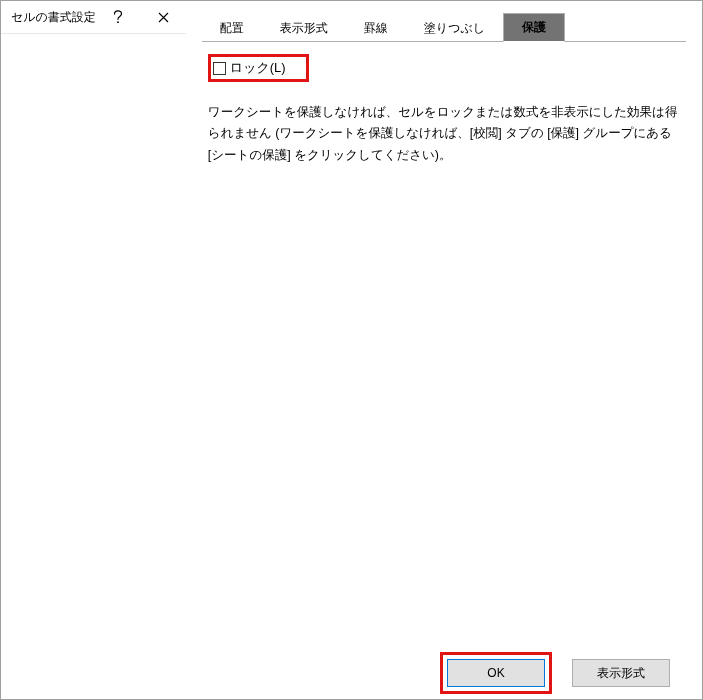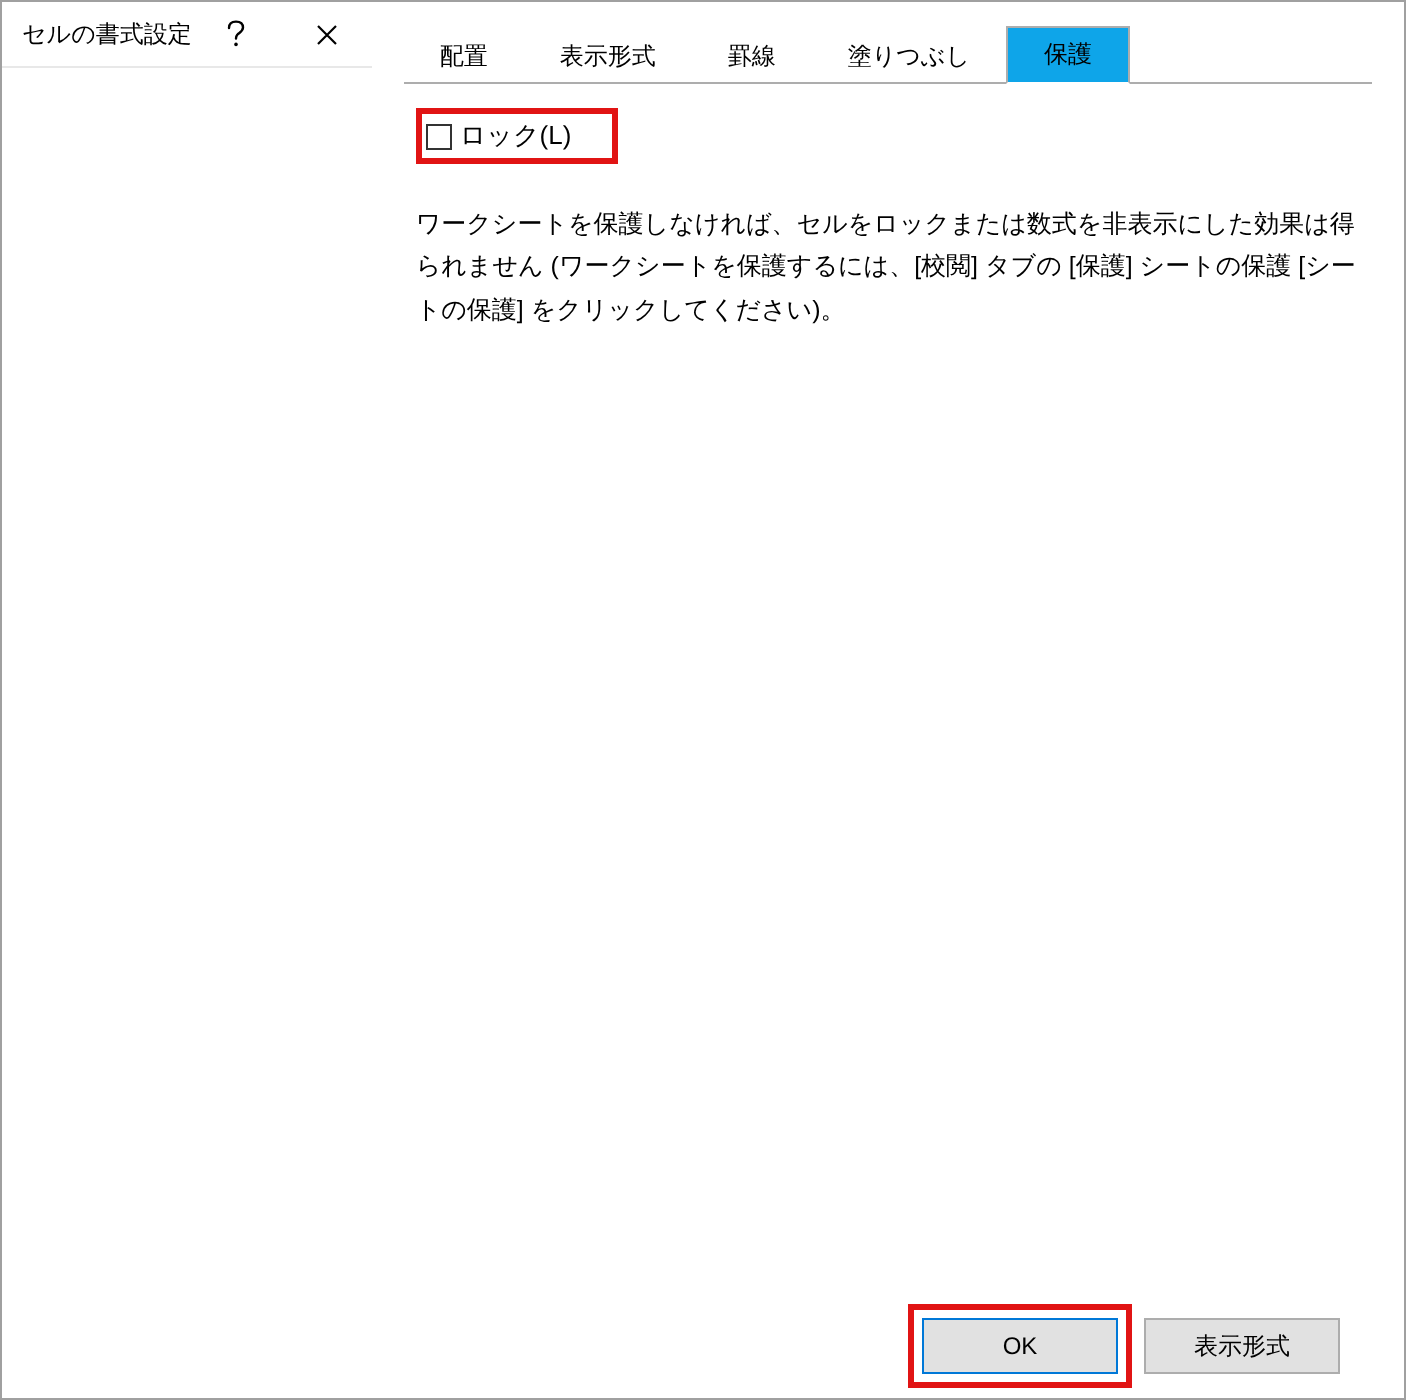--- a/index.html
+++ b/index.html
@@ -58,21 +58,22 @@
   .tab {
     padding: 5px 18px 5px 18px;
     font-size: 12px;
     color: #000;
     position: relative;
     bottom: -1px;
   }
   .tab.active {
     border: 1px solid #adadad;
     border-bottom: 1px solid #ffffff;
-    background: #0ea5e9;
+    background: #737373;
+    font-weight: bold;
   }
   .tabs-underline {
     border-bottom: 1px solid #adadad;
     margin-bottom: 0;
   }
   .content-area {
     flex: 1;
     padding: 12px 6px 0 6px;
     box-sizing: border-box;
   }
@@ -100,21 +101,21 @@
   .desc {
     margin-top: 14px;
     font-size: 12.5px;
     line-height: 1.7;
   }
   .button-row {
     height: 52px;
     display: flex;
     justify-content: flex-end;
     align-items: center;
-    gap: 6px;
+    gap: 20px;
     padding: 0 16px 0 0;
     box-sizing: border-box;
   }
   .btn {
     width: 96px;
     height: 26px;
     border: 1px solid #adadad;
     background: #e1e1e1;
     font-size: 12px;
     display: flex;
@@ -165,21 +166,21 @@
       <div class="highlight-box">
         <div class="checkbox-row">
           <span class="cb"></span>
           <span class="cb-label">
             <span>ロック(L)</span>
           </span>
         </div>
       </div>
 
 
-      <div class="desc">ワークシートを保護しなければ、セルをロックまたは数式を非表示にした効果は得られません (ワークシートを保護するには、[校閲] タブの [保護] シートの保護 [シートの保護] をクリックしてください)。</div>
+      <div class="desc">ワークシートを保護しなければ、セルをロックまたは数式を非表示にした効果は得られません (ワークシートを保護しなければ、[校閲] タブの [保護] グループにある [シートの保護] をクリックしてください)。</div>
 
     </div>
 
     <div class="button-row">
       <div class="ok-wrap">
         <div class="btn primary">OK</div>
       </div>
       <div class="btn">表示形式</div>
     </div>
 

